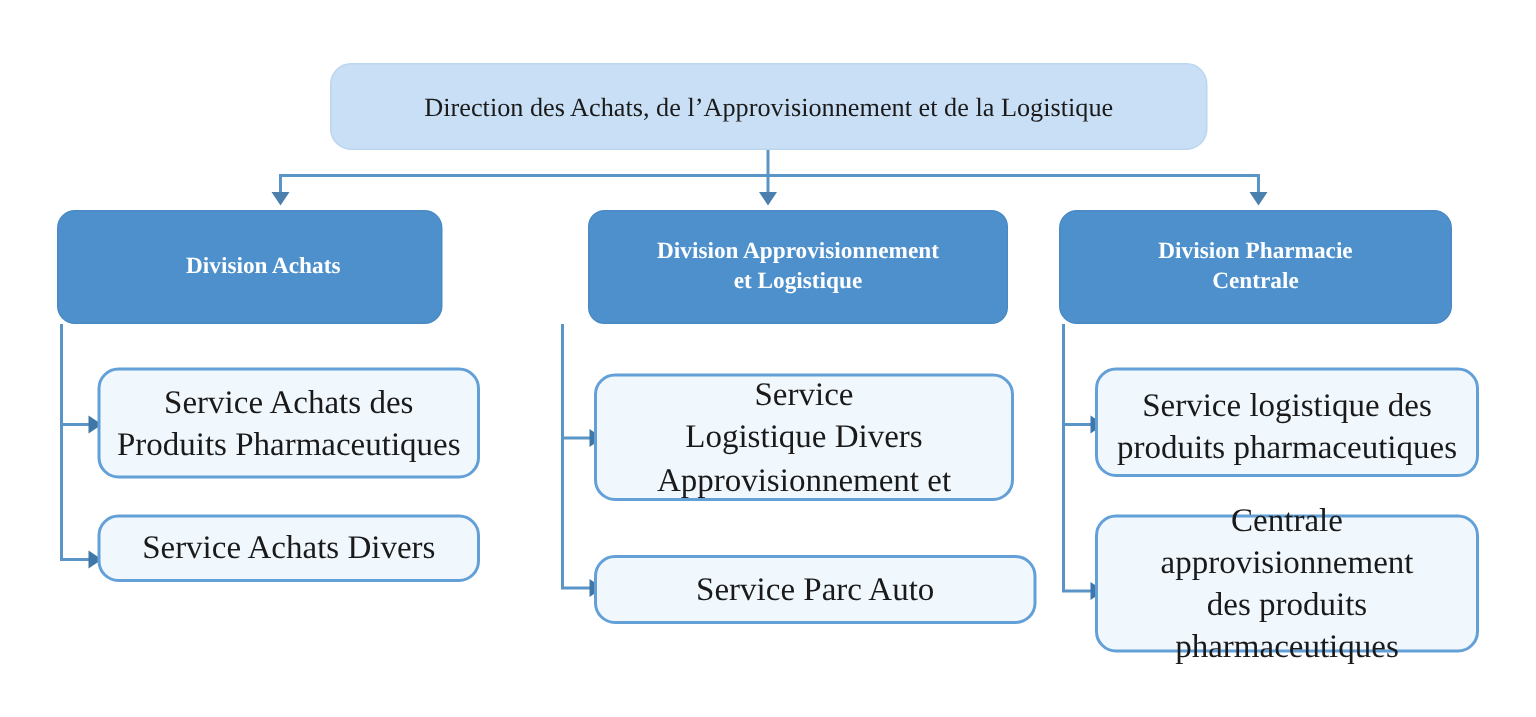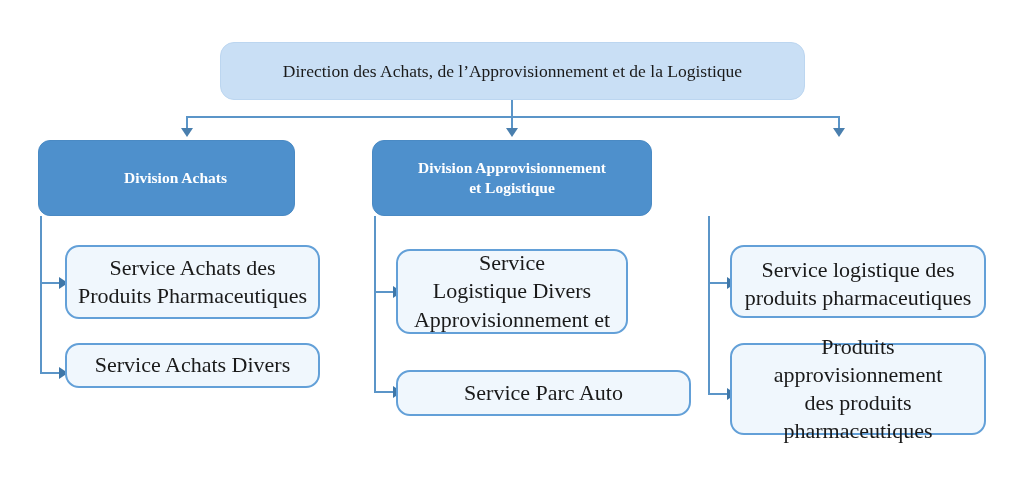--- a/index.html
+++ b/index.html
@@ -115,64 +115,70 @@
     <span>
       <span class="line-brk">Service Achats des</span>
       <span class="line-brk">Produits Pharmaceutiques</span>
     </span>
   </div>
 
   <div class="node service-node" style="left:65px; top:343px; width:255px; height:45px;">
     <span class="line-brk">Service Achats Divers</span>
   </div>
 
-  <div class="node division-node" style="left:372px; top:140px; width:280px; height:76px;">
+  <div class="node division-node" style="left:392px; top:140px; width:280px; height:76px;border-radius:11px;">
     <span>
       <span class="line-brk">Division Approvisionnement</span>
       <span class="line-brk">et Logistique</span>
     </span>
   </div>
 
   <div class="conn conn-v" style="left:374px; top:216px; height:176px;"></div>
 
   <div class="conn conn-h" style="left:374px; top:291px; width:22px;"></div>
   <div class="arrow-right" style="left:393px; top:286px;"></div>
 
   <div class="conn conn-h" style="left:374px; top:391px; width:22px;"></div>
   <div class="arrow-right" style="left:393px; top:386px;"></div>
 
-  <div class="node service-node" style="left:396px; top:249px; width:232px; height:85px;">
+  <div class="node service-node" style="left:396px; top:249px; width:280px; height:85px;">
     <span>
       <span class="line-brk">Service</span>
       <span class="line-brk">Logistique Divers</span>
       <span class="line-brk">Approvisionnement et</span>
     </span>
   </div>
 
   <div class="node service-node" style="left:396px; top:370px; width:295px; height:46px;">
     <span class="line-brk">Service Parc Auto</span>
   </div>
 
+  <div class="node division-node" style="left:706px; top:140px; width:262px; height:76px;">
+    <span>
+      <span class="line-brk">Division Pharmacie</span>
+      <span class="line-brk">Centrale</span>
+    </span>
+  </div>
 
   <div class="conn conn-v" style="left:708px; top:216px; height:178px;"></div>
 
   <div class="conn conn-h" style="left:708px; top:282px; width:22px;"></div>
   <div class="arrow-right" style="left:727px; top:277px;"></div>
 
   <div class="conn conn-h" style="left:708px; top:393px; width:22px;"></div>
   <div class="arrow-right" style="left:727px; top:388px;"></div>
 
   <div class="node service-node" style="left:730px; top:245px; width:256px; height:73px;align-items:flex-end;">
     <span>
       <span class="line-brk">Service logistique des</span>
       <span class="line-brk">produits pharmaceutiques</span>
     </span>
   </div>
 
   <div class="node service-node" style="left:730px; top:343px; width:256px; height:92px;">
     <span>
-      <span class="line-brk">Produits approvisionnement</span>
+      <span class="line-brk">Centrale approvisionnement</span>
       <span class="line-brk">des produits</span>
       <span class="line-brk">pharmaceutiques</span>
     </span>
   </div>
 
 </div>
 
 </body></html>

